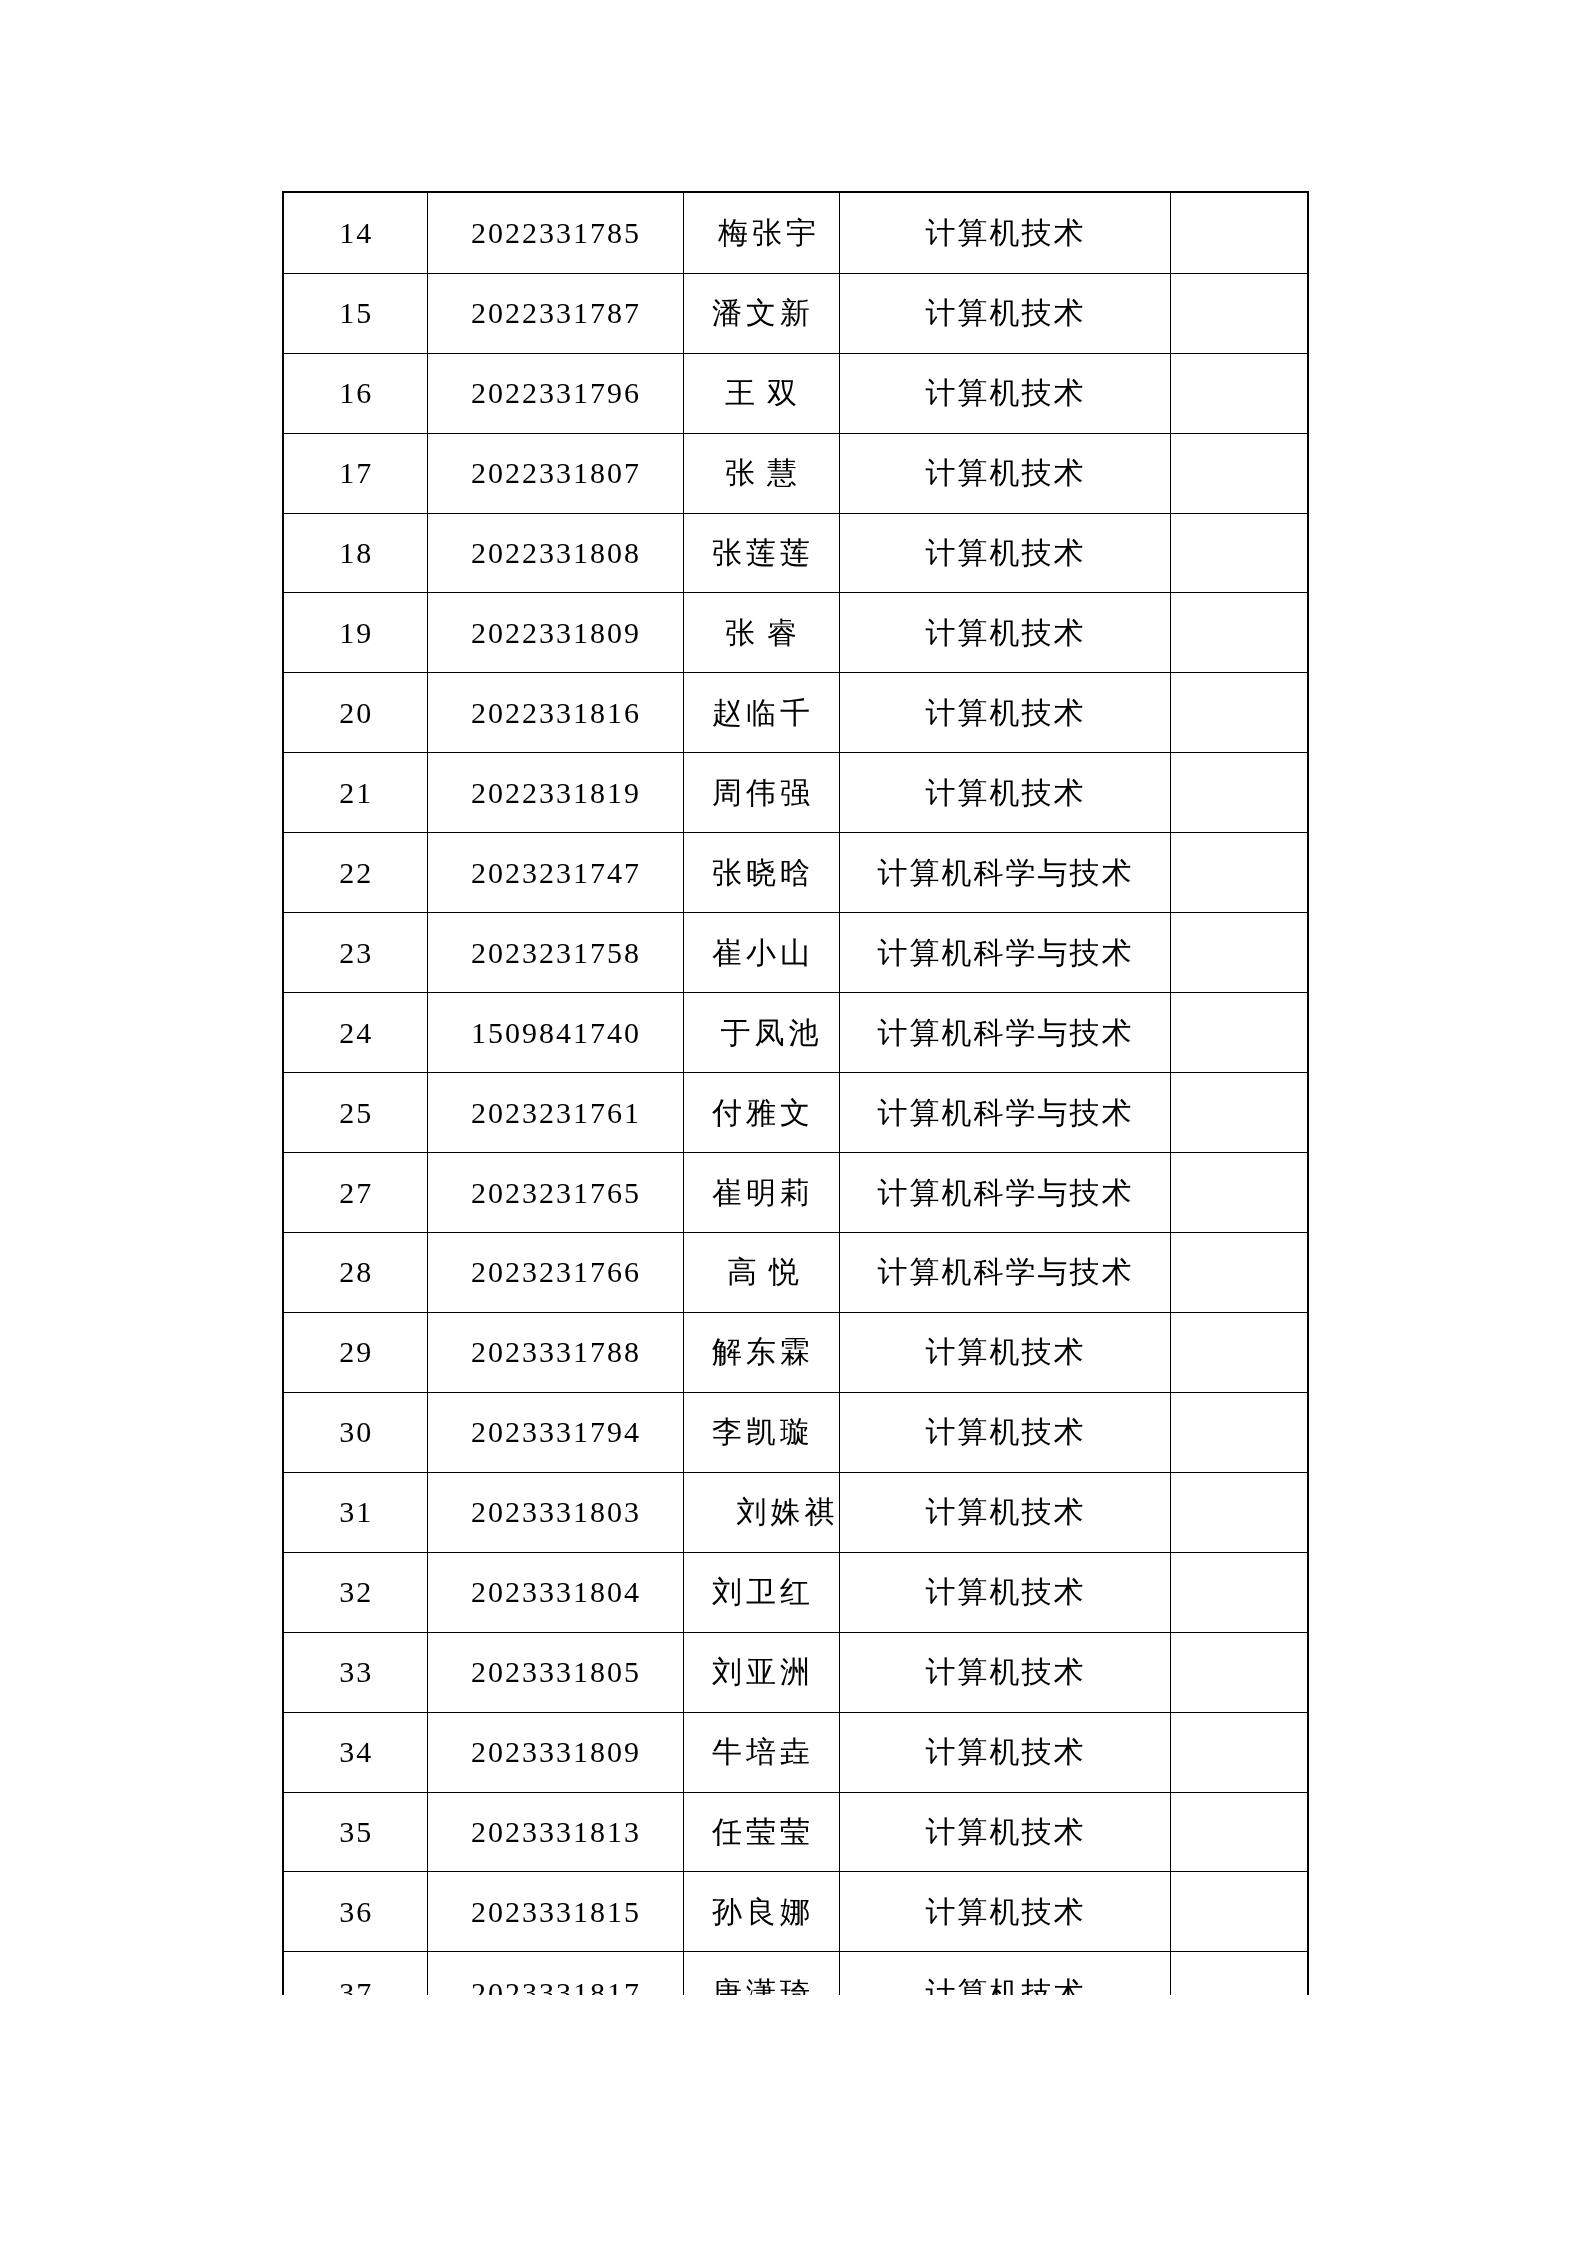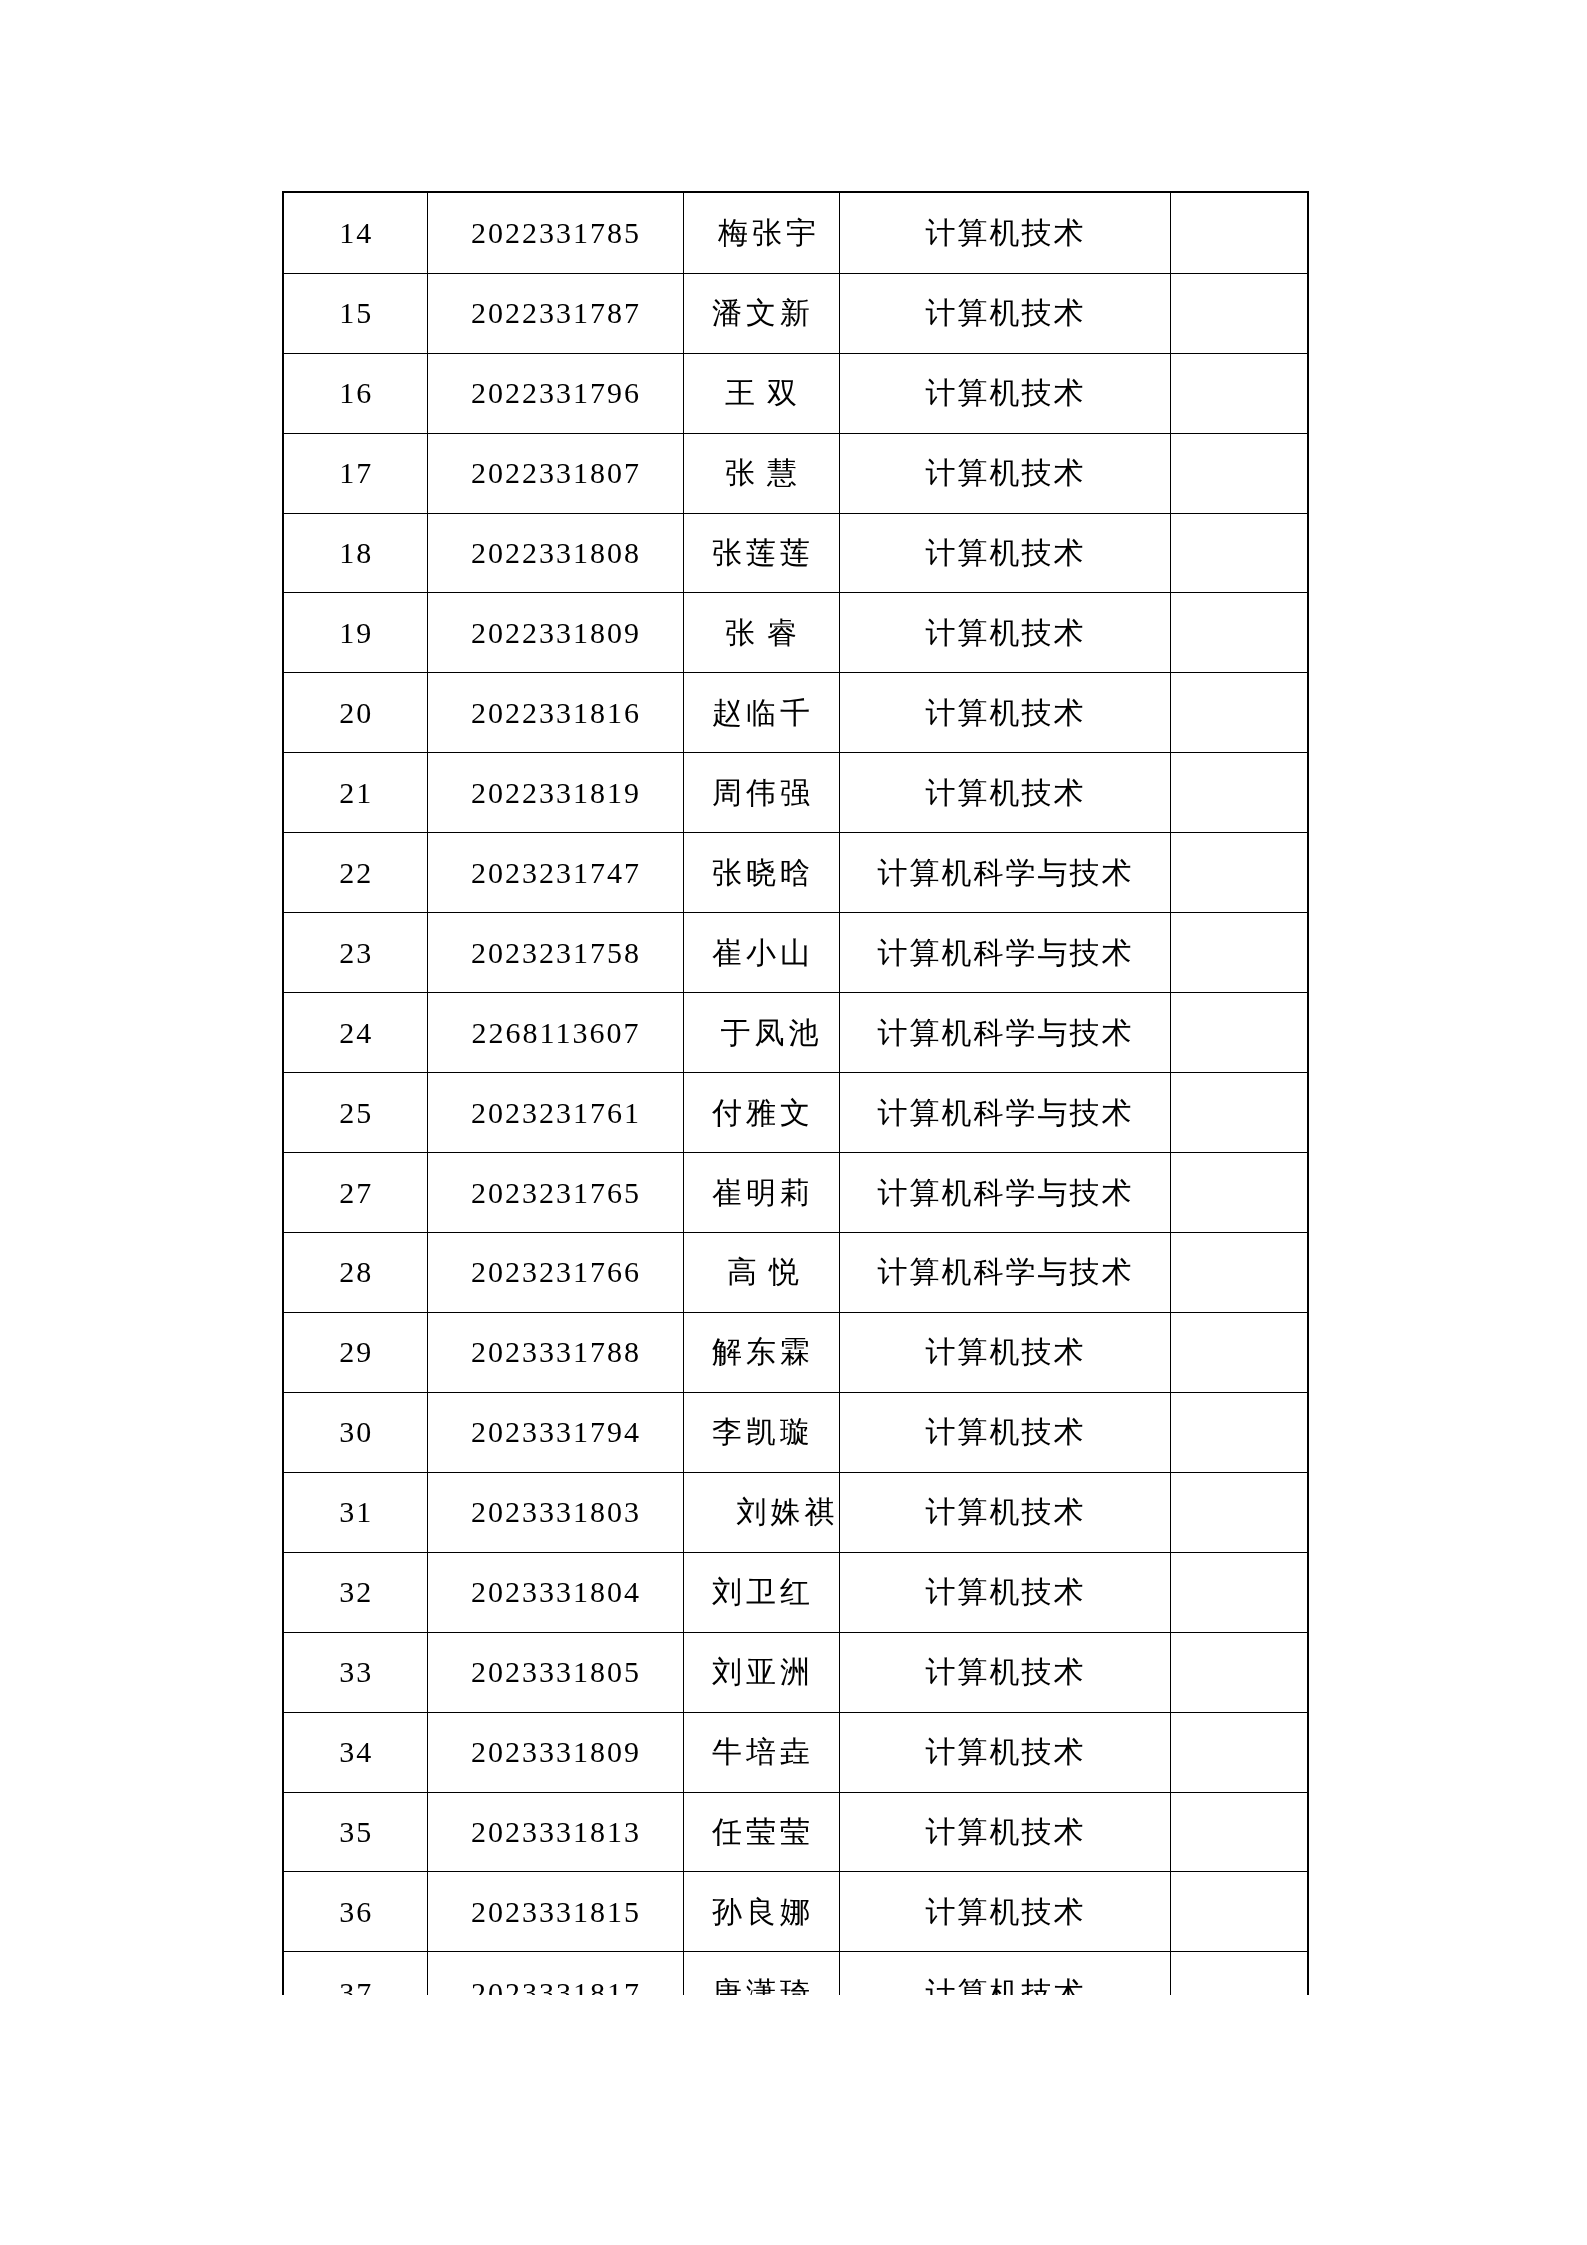--- a/index.html
+++ b/index.html
@@ -133,21 +133,21 @@
   <tr>
     <td>23</td>
     <td>2023231758</td>
     <td style="letter-spacing: 4px; padding-left: 4px;">崔小山</td>
     <td>计算机科学与技术</td>
     <td></td>
   </tr>
 
   <tr>
     <td>24</td>
-    <td>2268113607</td>
+    <td>1509841740</td>
     <td style="letter-spacing: 4px; padding-left: 21px;">于凤池</td>
     <td>计算机科学与技术</td>
     <td></td>
   </tr>
 
   <tr>
     <td>25</td>
     <td>2023231761</td>
     <td style="letter-spacing: 4px; padding-left: 4px;">付雅文</td>
     <td>计算机科学与技术</td>

